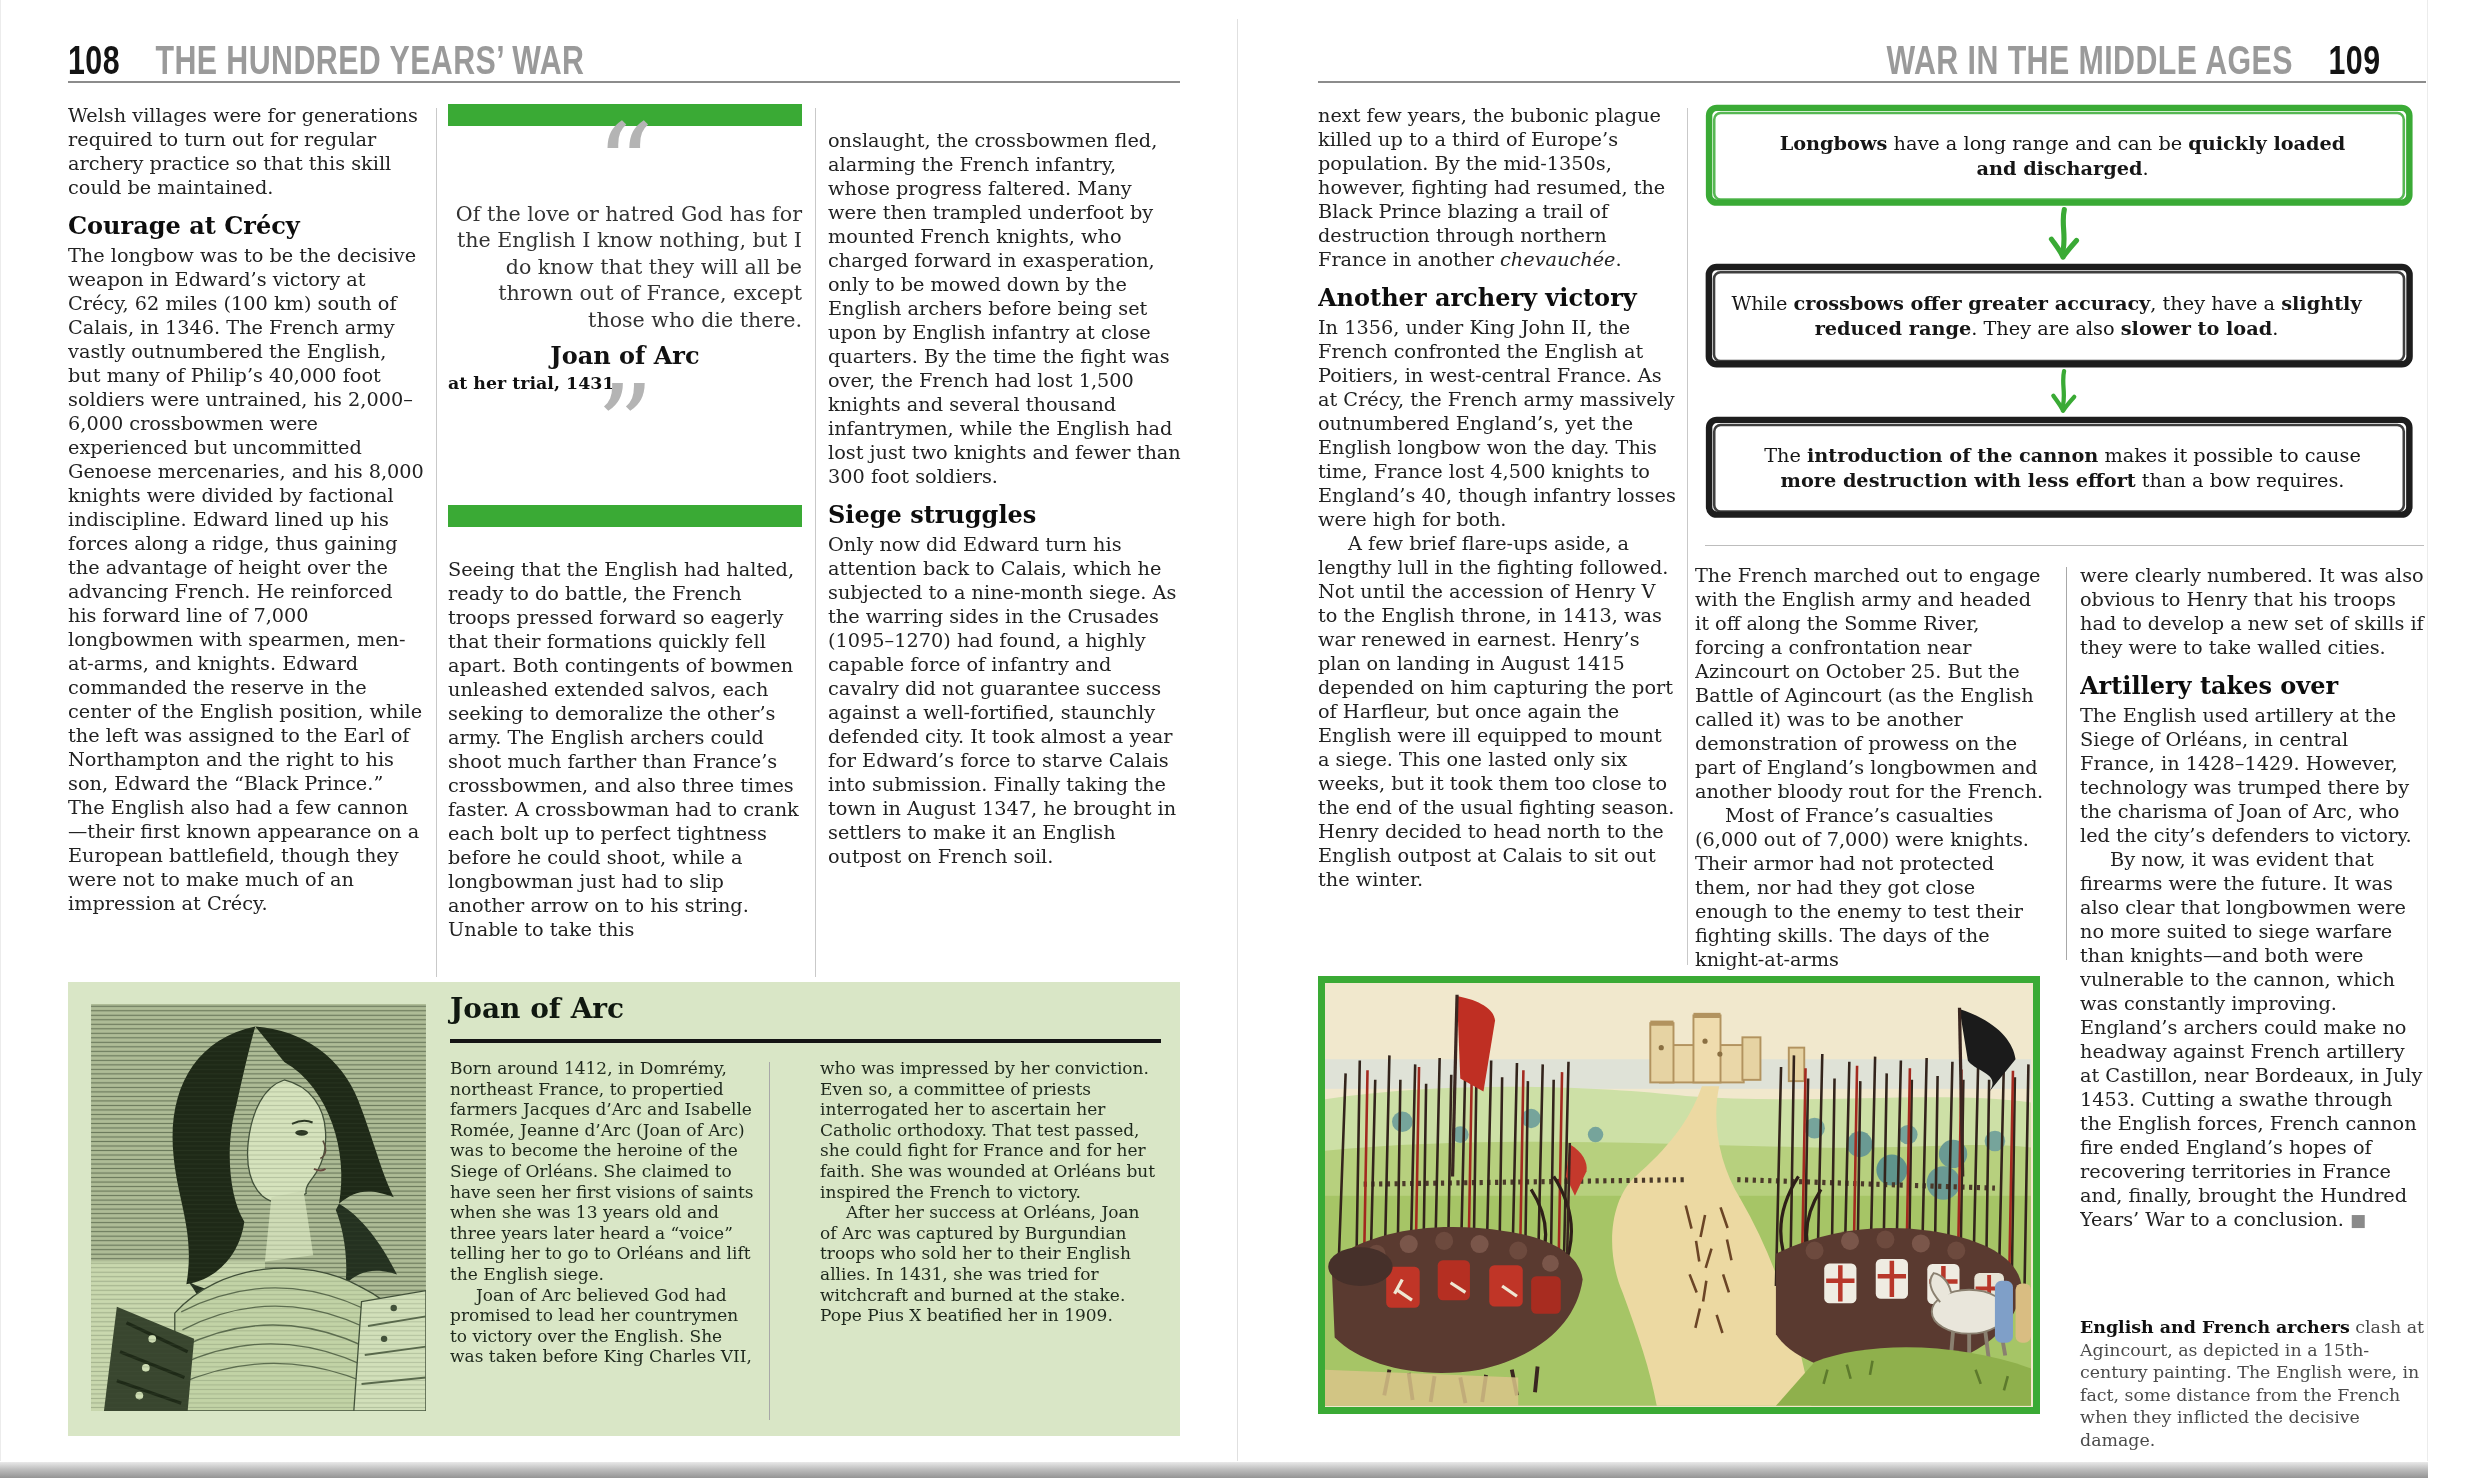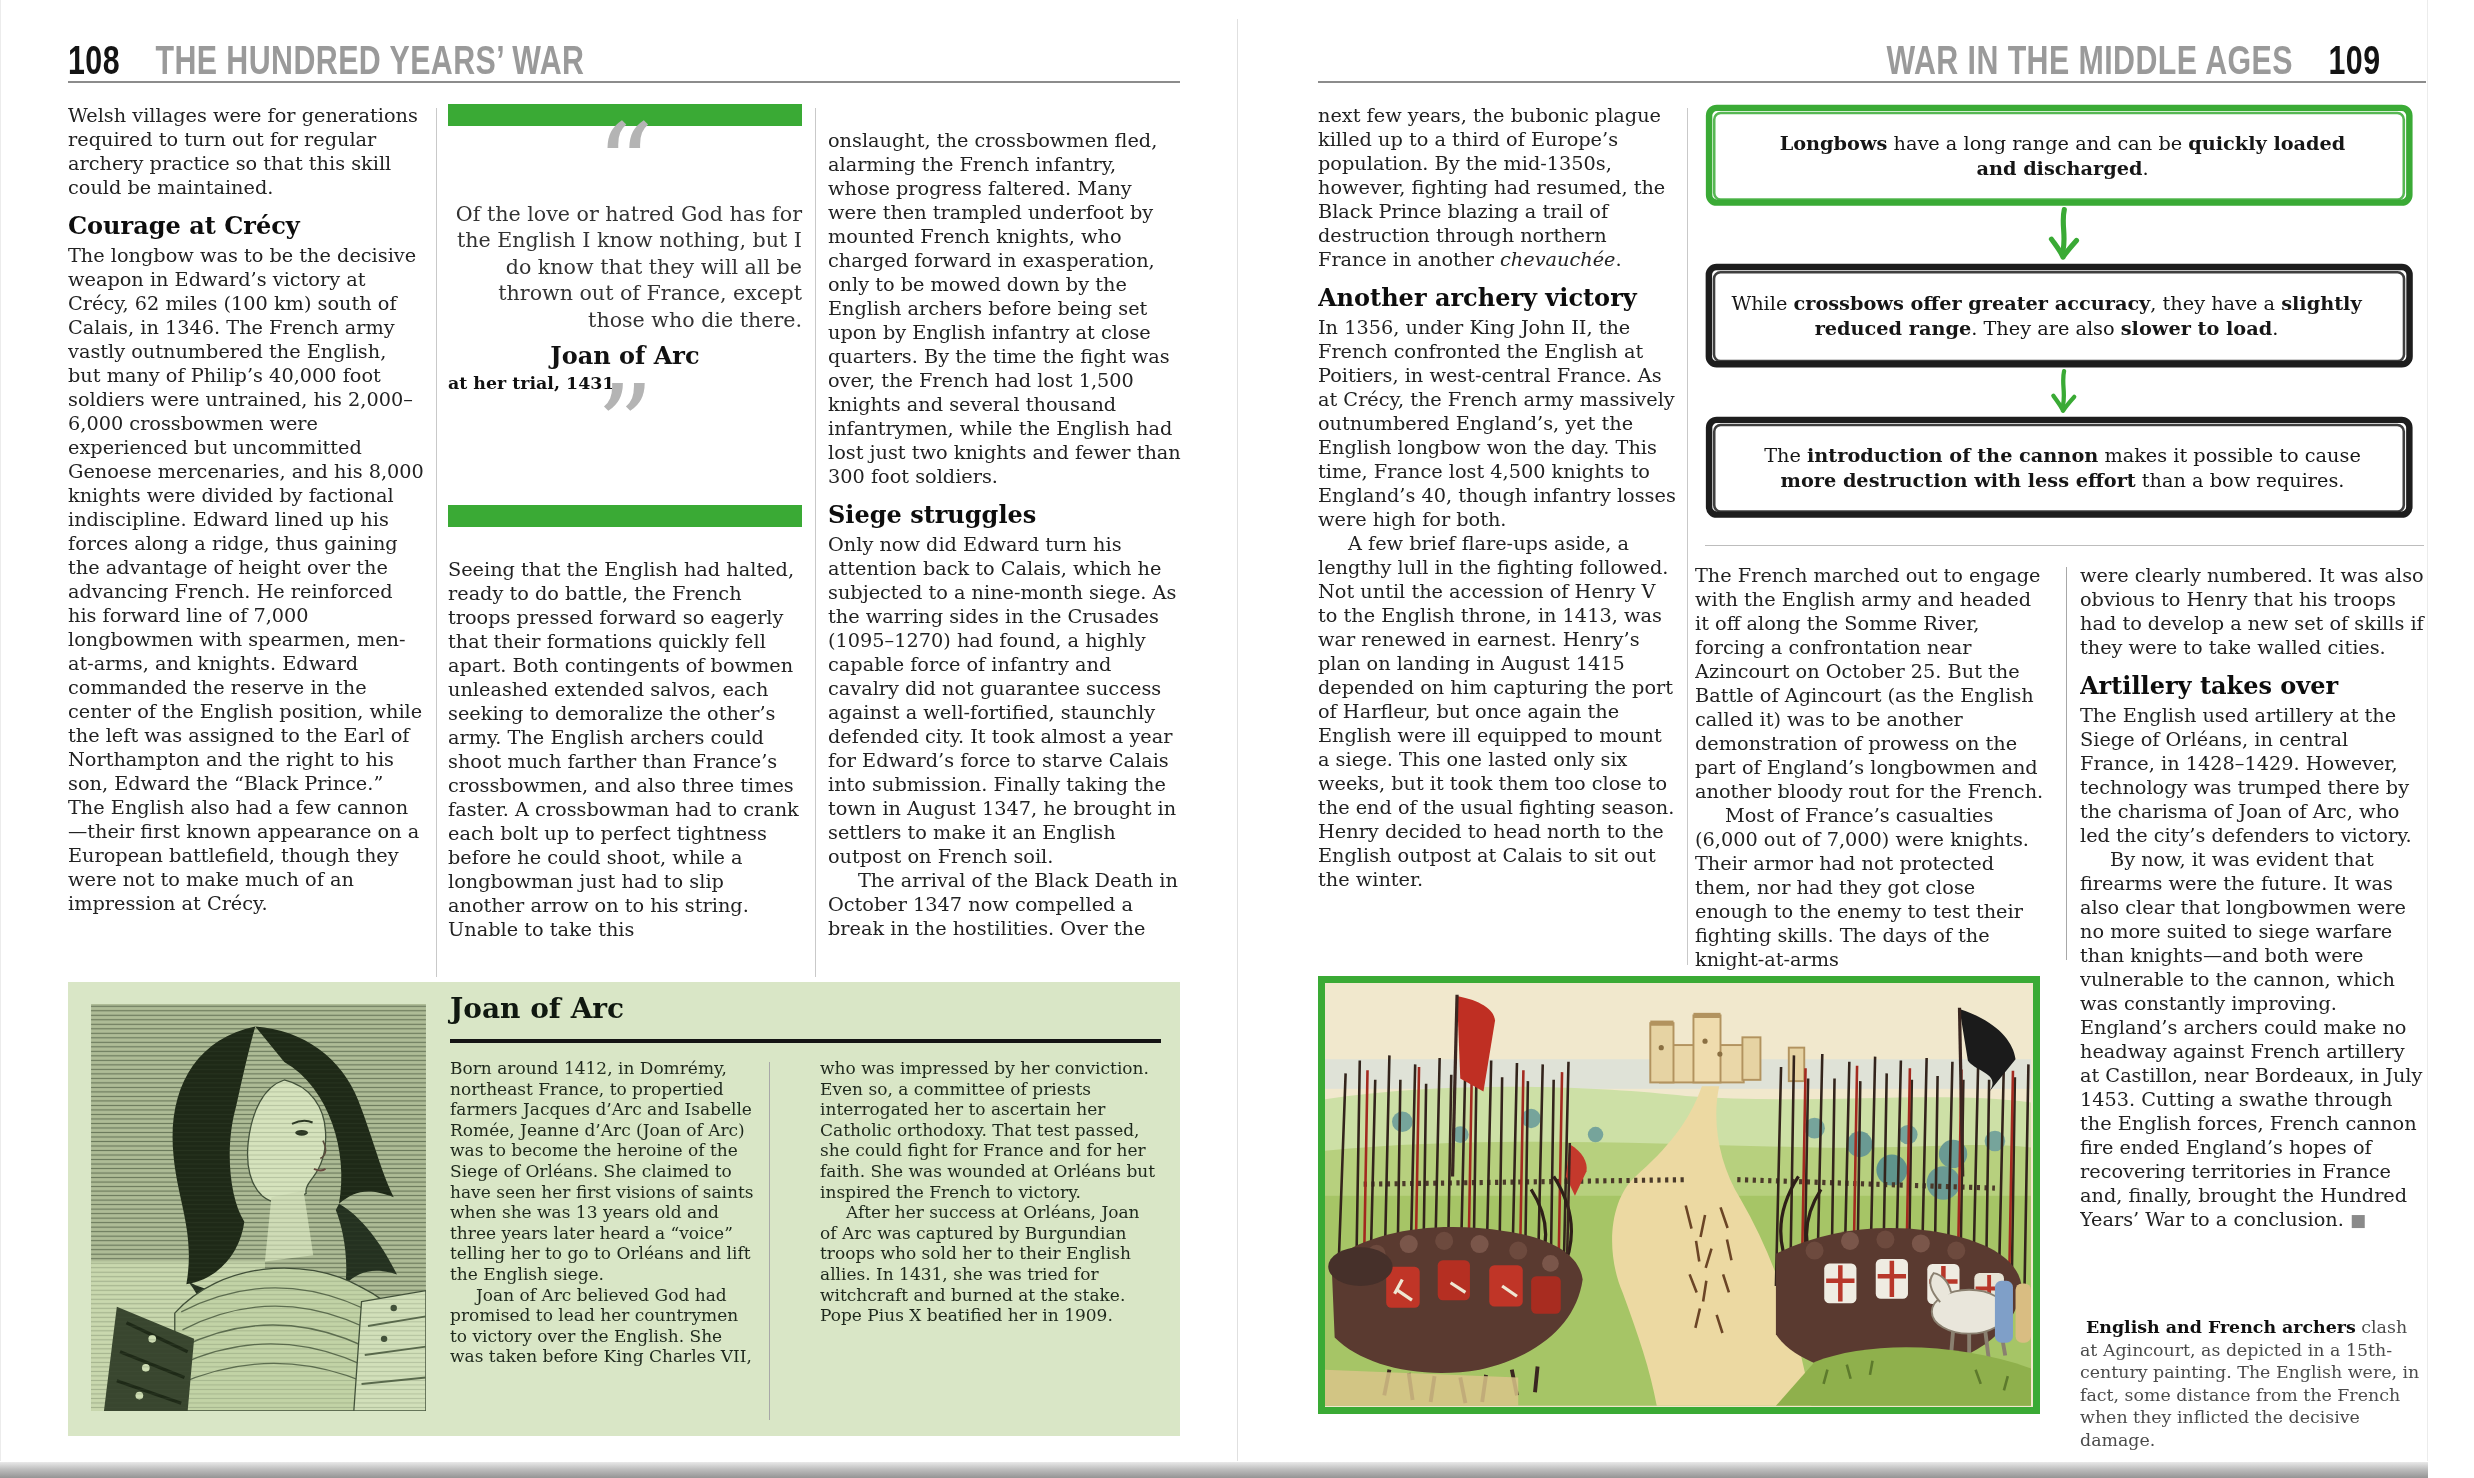--- a/index.html
+++ b/index.html
@@ -53,21 +53,21 @@
   .arrow-wrap{text-align:center;}
 
   .boxes-rule{position:absolute;height:1.3px;background:#bdbdbd;}
 
   
   .painting{position:absolute;box-sizing:border-box;border:7.7px solid #3aaa35;background:#f1e8cd;}
   .painting svg{display:block;}
 
   
   .caption{position:absolute;font-size:17.4px;line-height:22.6px;color:#4b4b4b;}
-  .caption .b{color:#0f0f0f;margin-left:6px;}
+  .caption .b{color:#0f0f0f;}
   .endmark{color:#8a8a8a;font-size:17px;}
 
   
   .gutter{position:absolute;left:1237px;top:19.3px;width:1.3px;height:1442px;background:#e0e0e0;}
   .bottom-edge{position:absolute;left:0;right:0;top:1462px;height:17px;
                background:linear-gradient(180deg,#e9e9e9 0%,#bcbcbc 45%,#909090 100%);}
   .side-edge{position:absolute;top:0;bottom:17px;width:1.3px;background:#ececec;}
 </style>
 </head>
 <body>
@@ -101,21 +101,20 @@
       <p>Seeing that the English had halted, ready to do battle, the French troops pressed forward so eagerly that their formations quickly fell apart. Both contingents of bowmen unleashed extended salvos, each seeking to demoralize the other’s army. The English archers could shoot much farther than France’s crossbowmen, and also three times faster. A crossbowman had to crank each bolt up to perfect tightness before he could shoot, while a longbowman just had to slip another arrow on to his string. Unable to take this</p>
     </div>
   </div>
 
   <div class="vrule" style="left:815px;top:108px;height:869px;"></div>
 
   <div class="col body-text" style="left:828px;top:104px;width:353px;height:875px;margin-top:25px;">
     <p>onslaught, the crossbowmen fled, alarming the French infantry, whose progress faltered. Many were then trampled underfoot by mounted French knights, who charged forward in exasperation, only to be mowed down by the English archers before being set upon by English infantry at close quarters. By the time the fight was over, the French had lost 1,500 knights and several thousand infantrymen, while the English had lost just two knights and fewer than 300 foot soldiers.</p>
     <h3 class="subhead">Siege struggles</h3>
     <p>Only now did Edward turn his attention back to Calais, which he subjected to a nine-month siege. As the warring sides in the Crusades (1095–1270) had found, a highly capable force of infantry and cavalry did not guarantee success against a well-fortified, staunchly defended city. It took almost a year for Edward’s force to starve Calais into submission. Finally taking the town in August 1347, he brought in settlers to make it an English outpost on French soil.</p>
-    <p class="indent">The arrival of the Black Death in October 1347 now compelled a break in the hostilities. Over the</p>
   </div>
 
   <div class="joan-box" style="left:68px;top:982px;width:1112px;height:454px;">
     <div class="portrait">
       <svg width="335" height="407" viewBox="0 0 520 632" xmlns="http://www.w3.org/2000/svg">
         <defs>
           <pattern id="hatch" width="6" height="7" patternUnits="userSpaceOnUse">
             <line x1="0" y1="3.5" x2="6" y2="3.5" stroke="#46553c" stroke-width="1.7"></line>
           </pattern>
         </defs>

